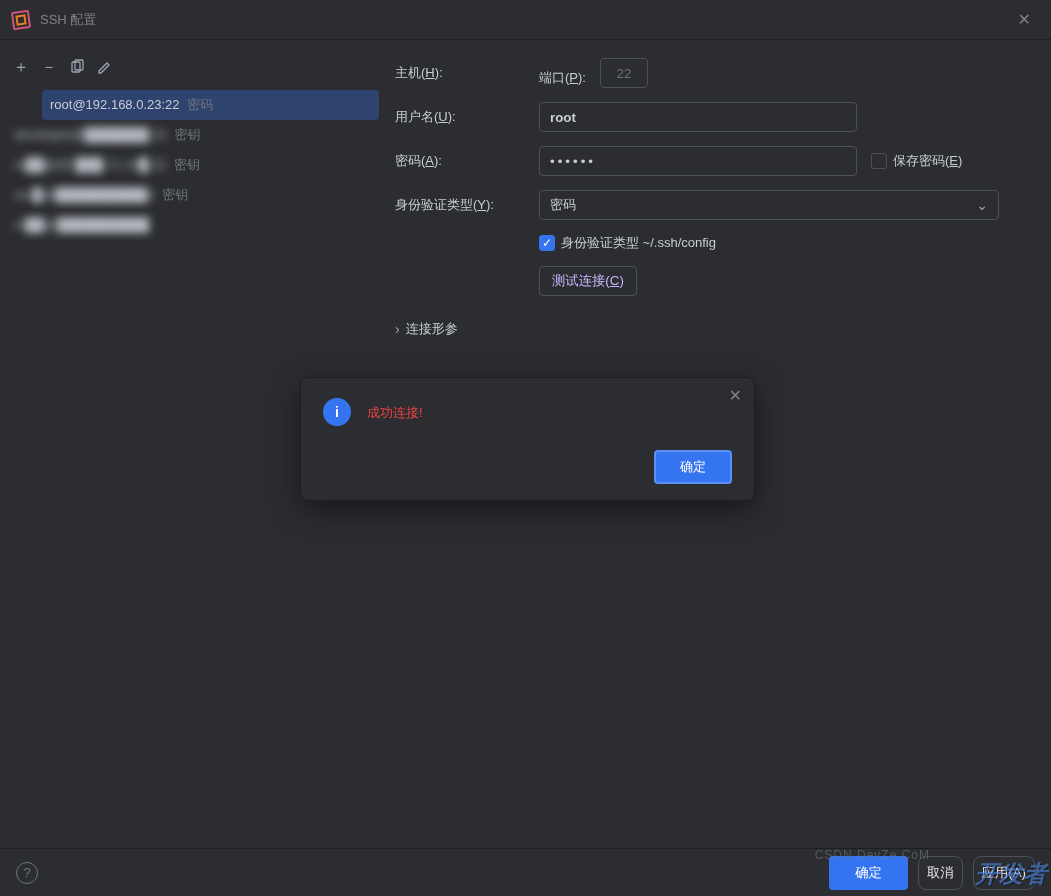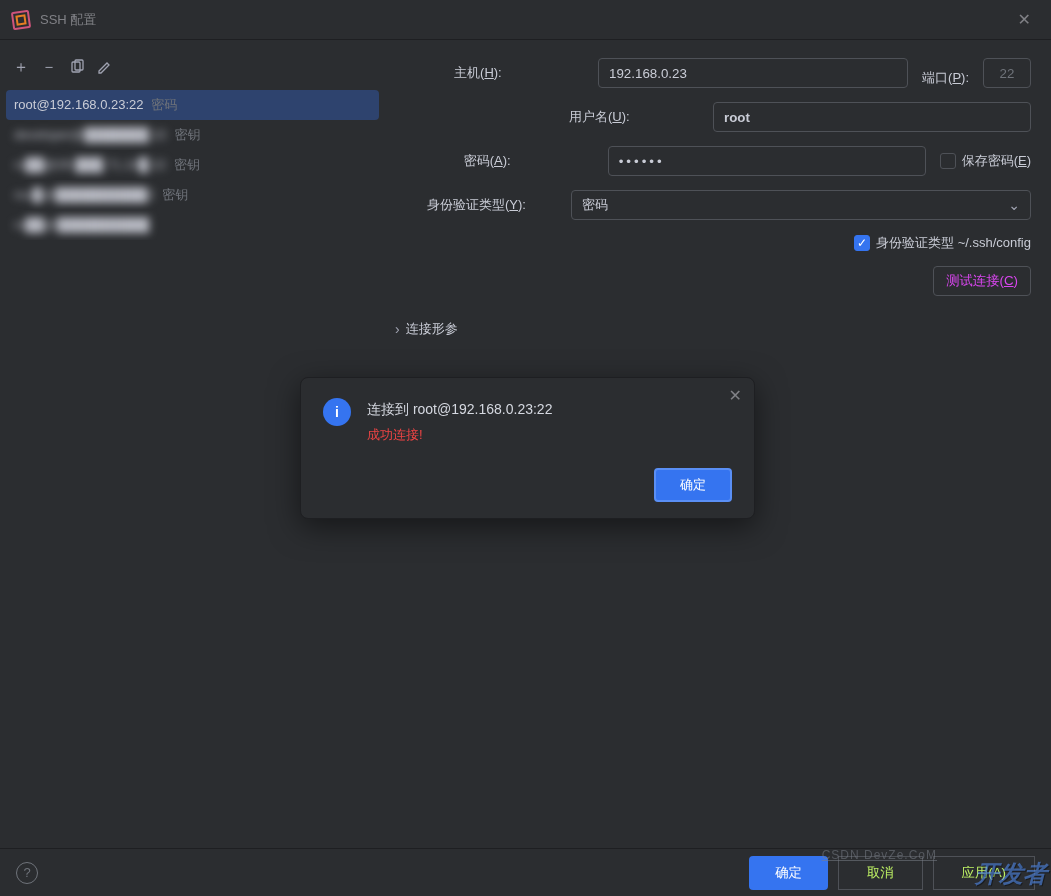--- a/index.html
+++ b/index.html
@@ -7,54 +7,54 @@
   .titlebar { height: 40px; display: flex; align-items: center; padding: 0 12px; border-bottom: 1px solid #1e1f22; }
   .app-icon { width: 18px; height: 18px; margin-right: 10px; border: 2px solid #d0547b; border-radius: 2px; position: relative; transform: rotate(-8deg); }
   .app-icon::after { content:""; position:absolute; inset:2px; border:2px solid #e67e22; }
   .title-text { color: #808186; font-size: 13px; }
   .close-x { margin-left: auto; color: #808186; font-size: 16px; padding: 4px 8px; cursor: pointer; }
   .body { display: flex; height: 800px; }
   .sidebar { width: 385px; padding: 10px 6px; border-right: 0; }
   .toolbar { display: flex; gap: 6px; padding: 6px 4px 12px; align-items:center; }
   .tool-btn { width: 22px; height: 22px; color: #a0a3b1; display:flex; align-items:center; justify-content:center; cursor:pointer; font-size:16px; }
   .list-item { padding: 5px 8px; border-radius: 4px; color: #c9ccd6; line-height: 20px; cursor:pointer; white-space:nowrap; overflow:hidden; }
-  .list-item.selected { background: #2e436e; }
+  .list-item.selected { background: #2e436e; margin-left: 36px; }
   .list-item .smudge { filter: blur(4px); color: #b8bac3; }
   .hint { color: #6f737a; margin-left: 4px; }
   .form { flex: 1; padding: 18px 20px 18px 10px; }
-  .row { display: flex; align-items: center; margin-bottom: 14px; gap: 14px; justify-content: flex-end; }
+  .row { display: flex; align-items: center; margin-bottom: 14px; gap: 14px; }
   .label { width: 130px; color: #c9ccd6; }
   .u { text-decoration: underline; }
   .input { background: #2b2d30; border: 1px solid #4e5157; border-radius: 4px; color: #c9ccd6; padding: 6px 10px; height: 30px; }
   .input.host { width: 310px; }
   .input.port { width: 48px; color: #6f737a; text-align:center; }
   .input.user { width: 318px; font-weight: bold; }
   .select { width: 460px; display:flex; align-items:center; justify-content:space-between; cursor:pointer; }
   .chev { color:#a0a3b1; font-size:14px; }
   .input.pwd { width: 318px; letter-spacing: 3px; }
   .checkbox { width: 16px; height: 16px; border: 1px solid #4e5157; border-radius: 3px; display:inline-flex; align-items:center; justify-content:center; margin-right:6px; cursor:pointer; }
   .checkbox.checked { background: #3574f0; border-color:#3574f0; color:#fff; font-size:12px; }
-  .btn { background:#2b2d30; border:1px solid #4e5157; border-radius:4px; padding:5px 12px; color:#d946ef; cursor:pointer; }
+  .btn { background:#2b2d30; border:1px solid #4e5157; border-radius:4px; padding:5px 12px; color:#c4b5fd; cursor:pointer; }
   .expand { margin-top: 24px; display:flex; align-items:center; gap:6px; color:#c9ccd6; cursor:pointer; }
   .chevron-right { color:#a0a3b1; font-size:14px; }
   .modal { position:absolute; left:300px; top:377px; width:455px; background:#2b2d30; border:1px solid #1e1f22; border-radius:8px; box-shadow:0 8px 30px rgba(0,0,0,0.5); padding: 20px 22px 16px; }
   .modal-close { position:absolute; top:8px; right:12px; color:#808186; font-size:16px; cursor:pointer; }
   .modal-body { display:flex; gap:16px; }
   .info-icon { width:28px; height:28px; border-radius:50%; background:#3574f0; color:#fff; font-weight:bold; display:flex; align-items:center; justify-content:center; flex-shrink:0; font-size:14px; }
   .modal-text { color:#d5d8e0; font-size:14px; line-height:22px; }
   .modal-sub { color:#ef4444; font-size:13px; margin-top:6px; }
   .modal-foot { display:flex; justify-content:flex-end; margin-top:24px; }
   .btn-primary { background:#3574f0; border:2px solid #5a8ff5; border-radius:4px; color:#fff; padding:6px 24px; cursor:pointer; font-size:13px; }
   .footer { position:absolute; bottom:0; left:0; right:0; height:48px; border-top:1px solid #1e1f22; display:flex; align-items:center; padding:0 16px; }
   .help { width:22px; height:22px; border:1.5px solid #6f737a; border-radius:50%; color:#6f737a; display:flex; align-items:center; justify-content:center; font-size:13px; cursor:pointer; }
   .foot-btns { margin-left:auto; display:flex; gap:10px; }
   .foot-primary { background:#3574f0; border:none; border-radius:4px; color:#fff; padding:7px 26px; cursor:pointer; }
-  .foot-secondary { background:transparent; border:1px solid #4e5157; border-radius:0; color:#bef264; padding:7px 28px; cursor:pointer; }
+  .foot-secondary { background:transparent; border:1px solid #4e5157; border-radius:8px; color:#e5e5e5; padding:7px 8px; cursor:pointer; }
   .watermark { position:absolute; right:4px; bottom:6px; font-size:24px; font-style:italic; font-weight:600; color:rgba(88,150,255,0.55); text-shadow:1px 1px 0 rgba(0,0,0,0.4); pointer-events:none; }
-  .watermark-sub { position:absolute; right:114px; bottom:34px; font-size:12px; color:rgba(120,125,135,0.55); pointer-events:none; letter-spacing:1px;text-decoration:underline;}
+  .watermark-sub { position:absolute; right:121px; bottom:34px; font-size:12px; color:rgba(120,125,135,0.55); pointer-events:none; letter-spacing:1px;}
 </style>
 </head>
 <body>
 
 <div class="titlebar">
   <div class="app-icon"></div>
   <div class="title-text">SSH 配置</div>
   <div class="close-x">✕</div>
 </div>
 
@@ -92,21 +92,20 @@
       <span class="hint">密钥</span>
     </div>
     <div class="list-item">
       <span class="smudge">ro██@██████████</span>
     </div>
   </div>
 
   <div class="form">
     <div class="row">
       <div class="label"><span>主机(</span><span class="u">H</span><span>):</span></div>
-      <input class="input host" value="192.168.0.23" style="">
       <div class="label" style="width:auto;margin-top:9px;"><span>端口(</span><span class="u">P</span><span>):</span></div>
       <input class="input port" value="22" style="">
     </div>
     <div class="row">
       <div class="label"><span>用户名(</span><span class="u">U</span><span>):</span></div>
       <input class="input user" value="root" style="">
     </div>
     <div class="row">
       <div class="label"><span>密码(</span><span class="u">A</span><span>):</span></div>
       <input class="input pwd" value="••••••" style="">
@@ -136,21 +135,20 @@
       <span>连接形参</span>
     </div>
   </div>
 </div>
 
 <div class="modal">
   <div class="modal-close">✕</div>
   <div class="modal-body">
     <div class="info-icon">i</div>
     <div>
-      <div class="modal-text">连接到 root@192.168.0.23:22</div>
       <div class="modal-sub">成功连接!</div>
     </div>
   </div>
   <div class="modal-foot">
     <button class="btn-primary">确定</button>
   </div>
 </div>
 
 <div class="footer">
   <div class="help">?</div>

